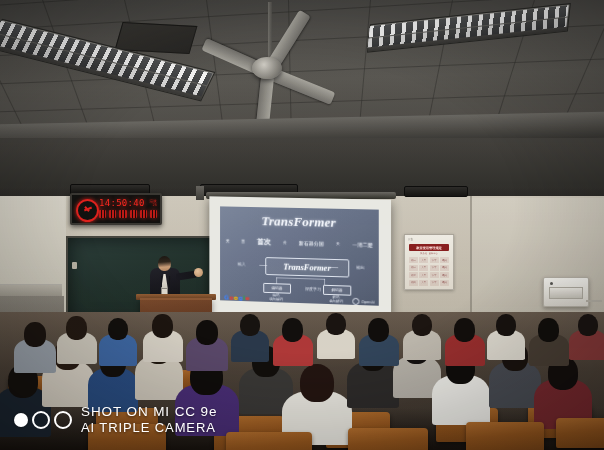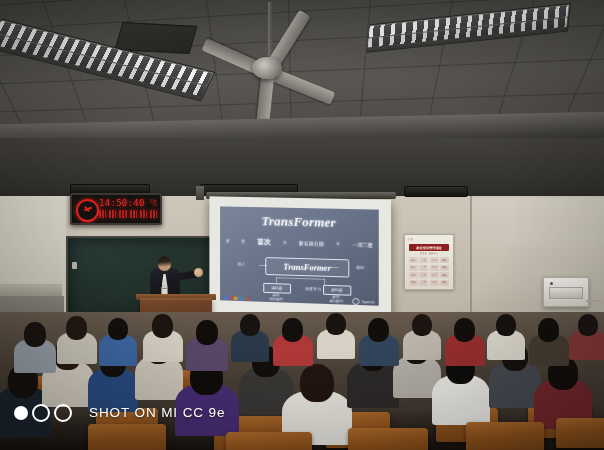--- a/index.html
+++ b/index.html
@@ -346,21 +346,21 @@
     border-radius:4px 4px 2px 2px;
     box-shadow:0 2px 4px rgba(0,0,0,.42);
   }
   .floorshadow{
     position:absolute;left:0;bottom:0;width:604px;height:42px;
     background:linear-gradient(180deg,rgba(30,24,18,0),rgba(18,13,9,.85));
   }
 
   
   .wm{
-    position:absolute;left:14px;top:404px;display:flex;align-items:center;gap:17px;
+    position:absolute;left:14px;top:404px;display:flex;align-items:center;gap:9px;
     z-index:60;
   }
   .wm-dots{display:flex;align-items:center;gap:4px;}
   .wm-dot{width:14px;height:14px;border-radius:50%;}
   .wm-dot.filled{background:#ffffff;box-shadow:0 0 3px rgba(0,0,0,.5);}
   .wm-dot.ring{border:2px solid #ffffff;}
   .wm-text{
     color:#ffffff;font-family:"Liberation Sans",sans-serif;
     font-size:13.5px;letter-spacing:.9px;line-height:16px;
     text-shadow:0 1px 3px rgba(0,0,0,.6);
@@ -644,16 +644,17 @@
   <div class="grade"></div>
 
   <div class="wm">
     <div class="wm-dots" id="wmdots">
         <div class="wm-dot filled"></div>
         <div class="wm-dot ring"></div>
         <div class="wm-dot ring"></div>
       </div>
     <div class="wm-text">
       <div>SHOT ON MI CC 9e</div>
+      <div class="l2">AI TRIPLE CAMERA</div>
     </div>
   </div>
 
 </div>
 
 </body></html>

